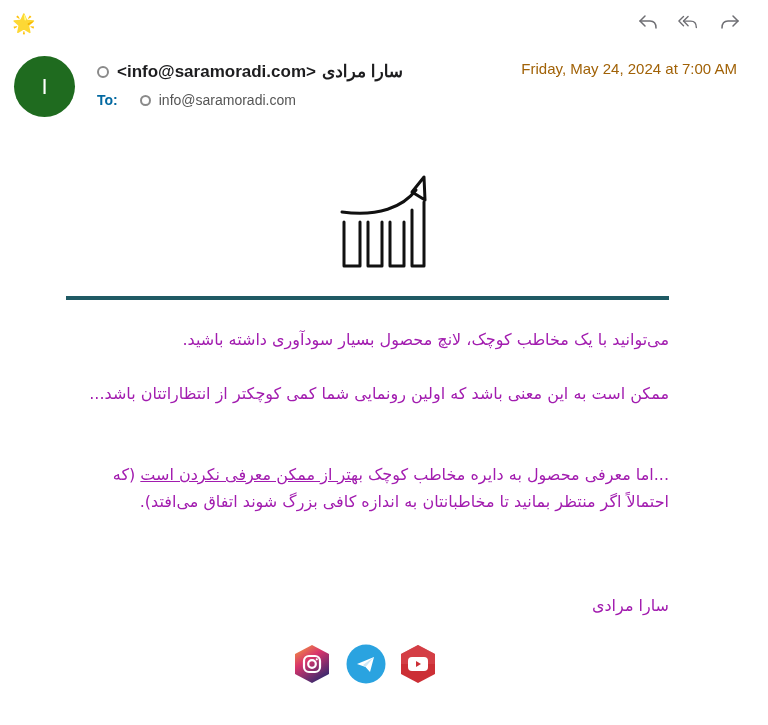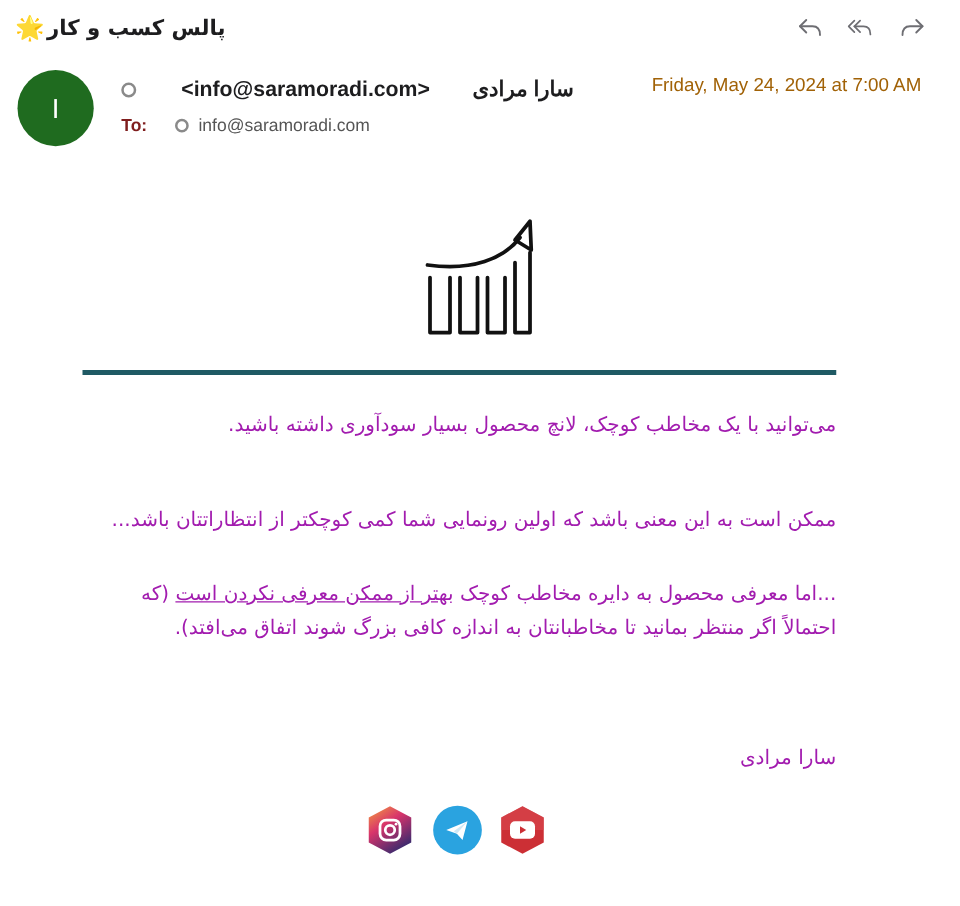--- a/index.html
+++ b/index.html
@@ -10,44 +10,43 @@
   .title-row { position:absolute; top:10px; left:12px; height:26px; display:flex; align-items:center; }
   .title-star { font-size:19px; line-height:1; margin-right:2px; }
   .title-text { font-size:17px; font-weight:bold; direction:rtl; }
   .actions { position:absolute; top:12px; right:28px; display:flex; gap:18px; align-items:center; }
   .actions .act { width:22px; height:20px; cursor:pointer; display:flex; align-items:center; justify-content:center; }
   .avatar {
     position:absolute; top:56px; left:14px; width:61px; height:61px; border-radius:50%;
     background:#1f6b1f; color:#fff; display:flex; align-items:center; justify-content:center;
     font-family:"Liberation Sans", sans-serif; font-size:22px;
   }
-  .from-row { position:absolute; top:61px; left:97px; display:flex; align-items:center; font-family:"Liberation Sans", sans-serif; font-size:17px; font-weight:bold; color:#1d1d1f;gap:28px; }
+  .from-row { position:absolute; top:61px; left:97px; display:flex; align-items:center; font-family:"Liberation Sans", sans-serif; font-size:17px; font-weight:bold; color:#1d1d1f; }
   .dot { width:8px; height:8px; border:2px solid #8a8a8a; border-radius:50%; margin-right:8px; box-sizing:content-box; display:inline-block; }
   .from-name { direction:rtl; margin-left:6px; }
   .date { position:absolute; top:60px; right:31px; font-family:"Liberation Sans", sans-serif; font-size:15px; color:#a16207; }
   .to-row { position:absolute; top:92px; left:97px; display:flex; align-items:center; font-family:"Liberation Sans", sans-serif; font-size:14px; color:#555; }
-  .to-label { font-weight:bold; color:#7f1d1d; margin-right:22px; }
+  .to-label { font-weight:bold; color:#0369a1; margin-right:22px; }
   .to-row .dot { width:7px; height:7px; margin-right:8px; }
   .hero { position:absolute; top:172px; left:338px; width:90px; height:100px; }
   .divider { position:absolute; top:296px; left:66px; width:603px; height:4px; background:#1f5a64; }
   .body-text { position:absolute; left:66px; width:603px; direction:rtl; text-align:right; font-family:"DejaVu Sans", sans-serif; font-size:16px; line-height:27px; color:#a21caf; }
   .p1 { top:326px; }
-  .p2 { top:380px;margin-top:22px; }
+  .p2 { top:380px; }
   .p3 { top:461px; }
   .u { text-decoration:underline; }
   .sig { top:592px; }
   .social { position:absolute; top:644px; left:293px; display:flex; gap:15px; }
   .social .ic { width:38px; height:40px; cursor:pointer; }
 </style>
 </head>
 <body>
 
 <div class="title-row">
   <span class="title-star">🌟</span>
-  <span class="title-text">پالس کسب و کار</span>
 </div>
 
 <div class="actions">
   <div class="act">
     <svg width="22" height="18" viewBox="0 0 22 18" fill="none" stroke="#6e6e73" stroke-width="1.5" stroke-linecap="round" stroke-linejoin="round">
         <path d="M7 3 L2 8 L7 13"></path>
         <path d="M2 8 H12 C16 8 18 10 18 15"></path>
       </svg>
   </div>
   <div class="act">

